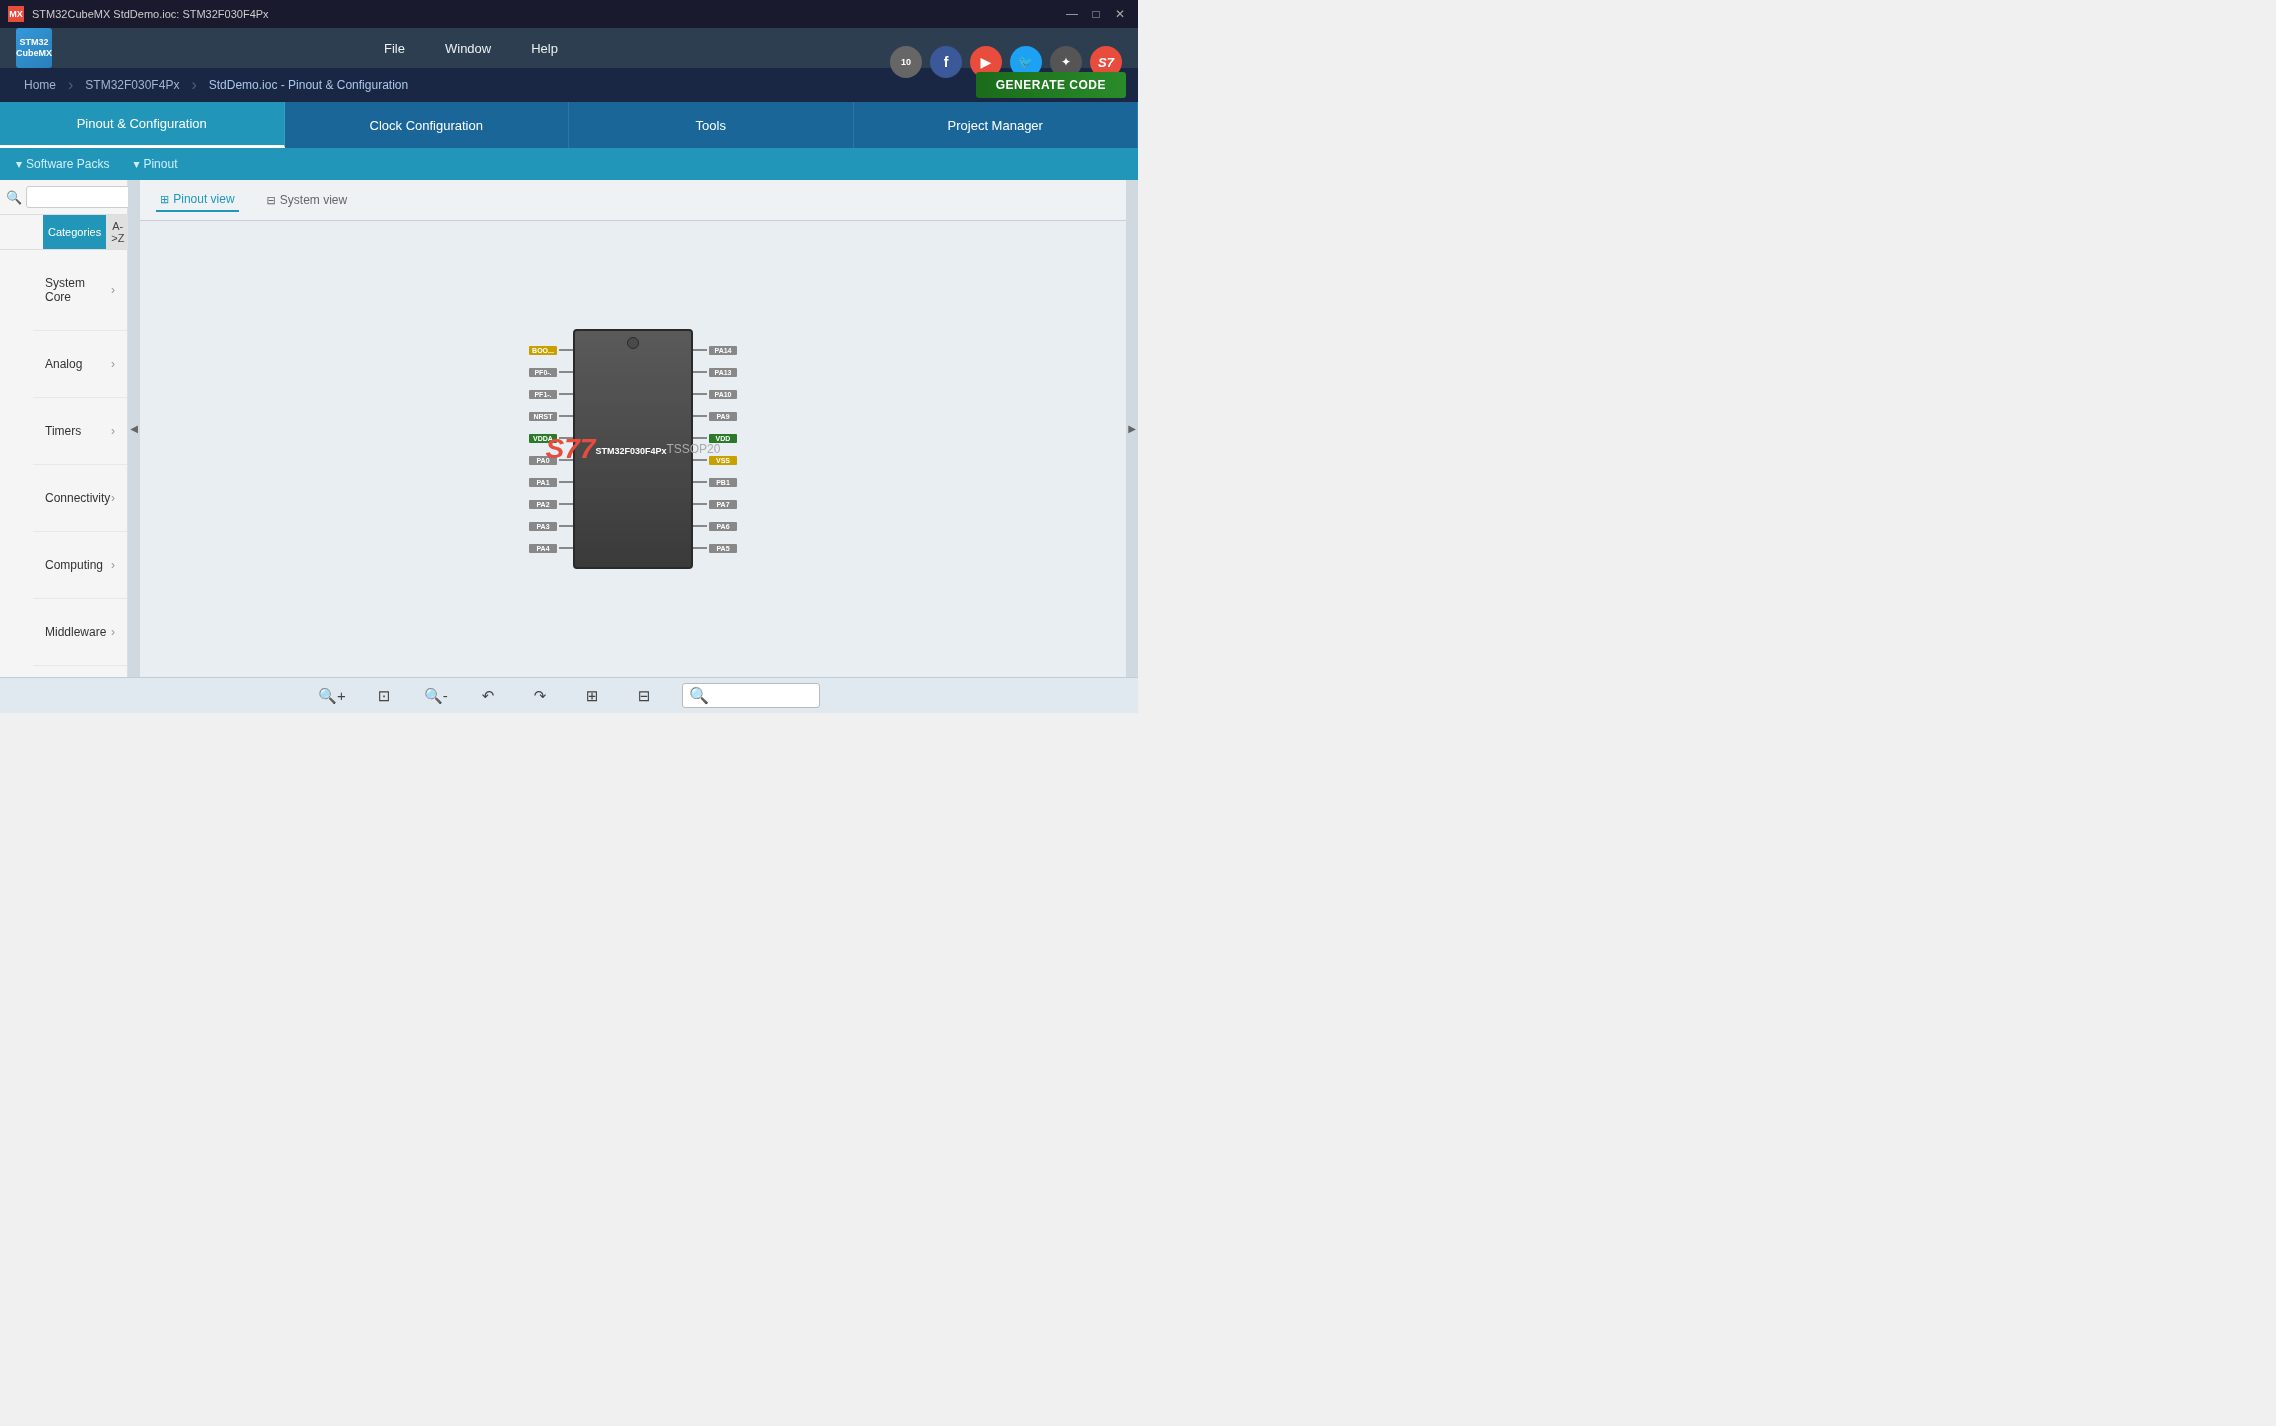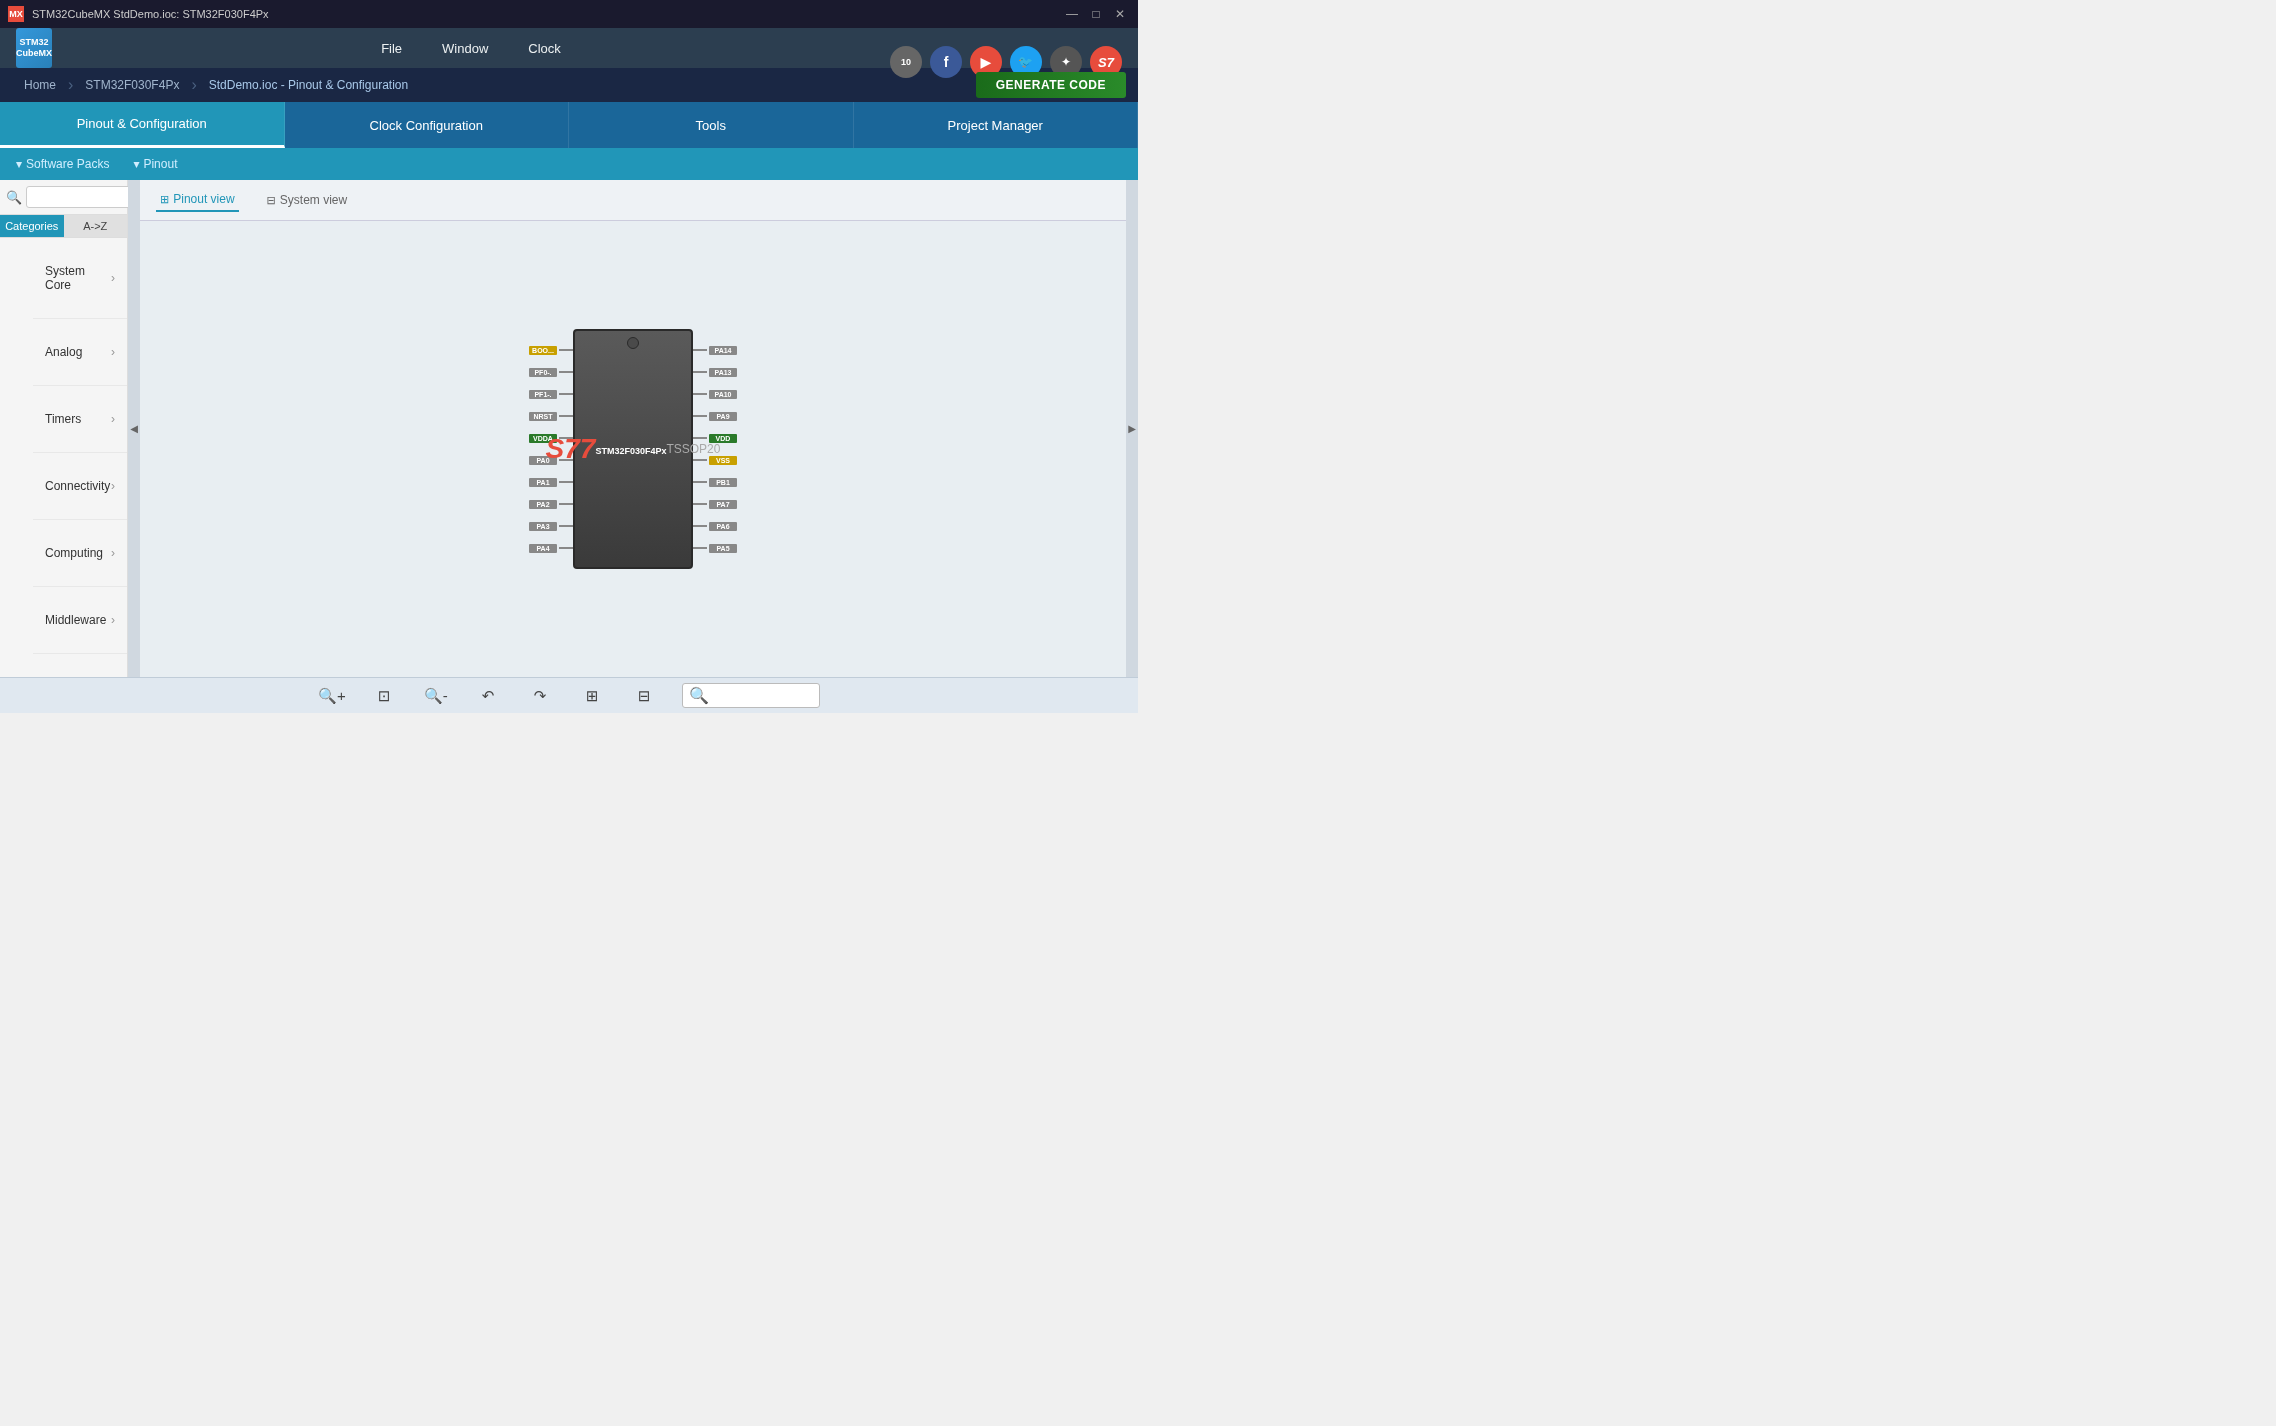--- a/index.html
+++ b/index.html
@@ -46,21 +46,21 @@
     
     
     #content { display: flex; height: calc(713px - 28px - 40px - 34px - 46px - 32px - 36px); }
     
     
     #sidebar { width: 128px; background: #f5f5f5; border-right: 1px solid #ddd; display: flex; flex-direction: column; }
     .search-row { display: flex; align-items: center; padding: 6px 6px; gap: 4px; border-bottom: 1px solid #ddd; }
     .search-icon-wrap { color: #666; font-size: 13px; }
     .search-input { flex: 1; border: 1px solid #ccc; border-radius: 3px; padding: 2px 4px; font-size: 11px; height: 22px; }
     .search-gear { color: #666; font-size: 14px; cursor: pointer; }
-    .tab-row { display: flex; border-bottom: 1px solid #ddd; }
+    .tab-row { display: flex; border-bottom: 1px solid #ddd; padding-left: 43px; }
     .cat-tab { flex: 1; padding: 5px; text-align: center; font-size: 11px; cursor: pointer; border: none; background: #e0e0e0; color: #444; }
     .cat-tab.active { background: #2196b8; color: white; }
     .sidebar-item { display: flex; align-items: center; justify-content: space-between; padding: 26px 12px; cursor: pointer; border-bottom: 1px solid #e8e8e8; font-size: 12px; color: #333; margin-left: 33px; }
     .sidebar-item .chevron { color: #999; font-size: 12px; }
     
     
     #collapse-handle { width: 12px; background: #d0d8e0; display: flex; align-items: center; justify-content: center; cursor: pointer; font-size: 10px; color: #666; }
     
     
     #main-view { flex: 1; background: #e8eef2; display: flex; flex-direction: column; }
@@ -119,21 +119,21 @@
 
 <div id="menubar">
   <div class="logo">
     <div class="logo-box">
       <div class="logo-text">STM32<br>CubeMX</div>
     </div>
   </div>
   <div class="menu-items">
     <div class="menu-item">File</div>
     <div class="menu-item">Window</div>
-    <div class="menu-item">Clock</div>
+    <div class="menu-item">Help</div>
   </div>
   <div class="social-icons">
     <div class="social-icon si-circle" style="font-size:9px; font-weight:bold;">10</div>
     <div class="social-icon si-fb" style="font-weight:bold;">f</div>
     <div class="social-icon si-yt">▶</div>
     <div class="social-icon si-tw" style="font-size:12px;">🐦</div>
     <div class="social-icon si-net" style="font-size:12px;">✦</div>
     <div class="social-icon si-st" style="font-size:13px; font-style:italic; font-weight:900;">S7</div>
   </div>
 </div>

